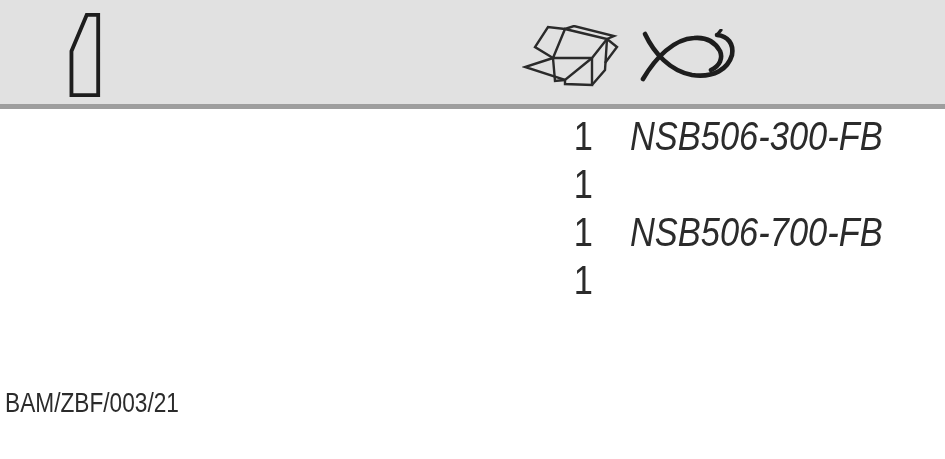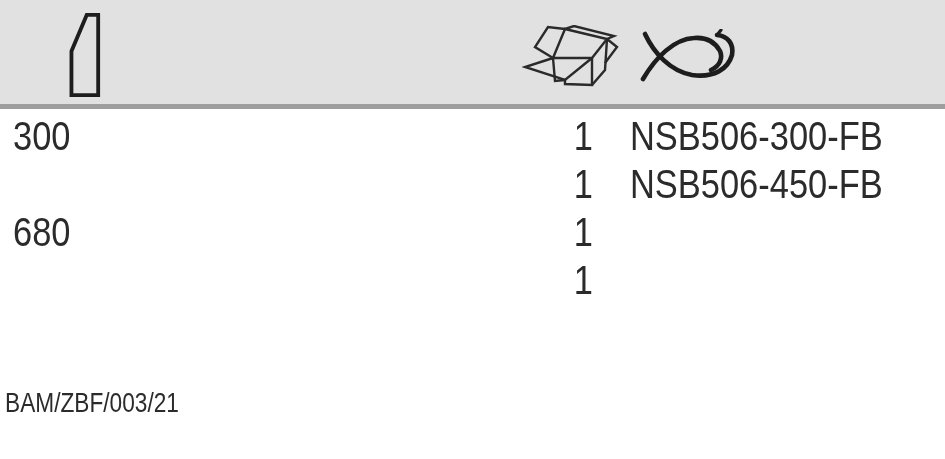--- a/index.html
+++ b/index.html
@@ -42,21 +42,21 @@
     position: relative;
     height: 48px;
     font-size: 41px;
     line-height: 48px;
     letter-spacing: 0px;
     white-space: nowrap;
   }
   .cell { position: absolute; top: 0; }
   .cell-size { left: 13px; }
   .cell-qty  { right: 352px; }
-  .cell-code { left: 630px; }
+  .cell-code { left: 630px; font-style: italic; }
 
   
   .cx {
     display: inline-block;
     transform: scaleX(0.84);
     transform-origin: 0 50%;
   }
   .cx-r {
     display: inline-block;
     transform: scaleX(0.84);
@@ -118,33 +118,31 @@
         <path d="M 77,6 L 81,1" stroke-width="3.2"></path>
       </g>
     </svg>
   </div>
 
 </div>
 
 <div class="rows">
 
   <div class="row">
-    <span class="cell cell-size"><span class="cx">300</span></span>
     <span class="cell cell-qty"><span class="cx-r">1</span></span>
     <span class="cell cell-code"><span class="cx">NSB506-300-FB</span></span>
   </div>
 
   <div class="row">
     <span class="cell cell-qty"><span class="cx-r">1</span></span>
-    <span class="cell cell-code"><span class="cx">NSB506-450-FB</span></span>
   </div>
 
   <div class="row">
-    <span class="cell cell-size"><span class="cx">680</span></span>
     <span class="cell cell-qty"><span class="cx-r">1</span></span>
+    <span class="cell cell-code"><span class="cx">NSB506-700-FB</span></span>
   </div>
 
   <div class="row">
     <span class="cell cell-qty"><span class="cx-r">1</span></span>
   </div>
 
 </div>
 
 <div class="doc-ref">
   <span class="cx">BAM/ZBF/003/21</span>

